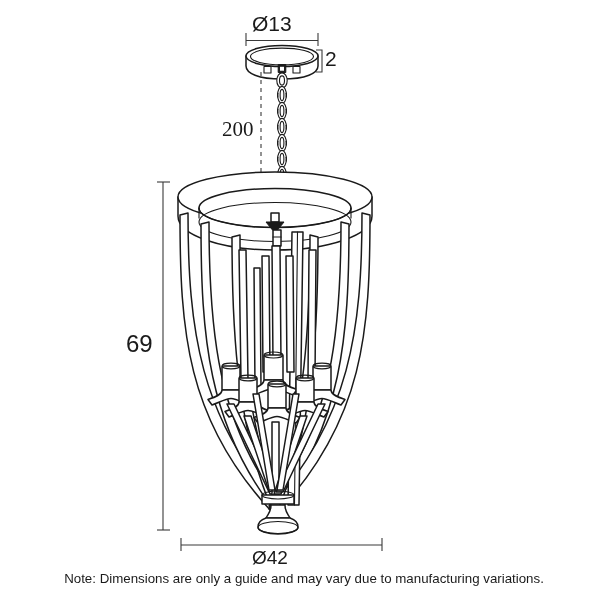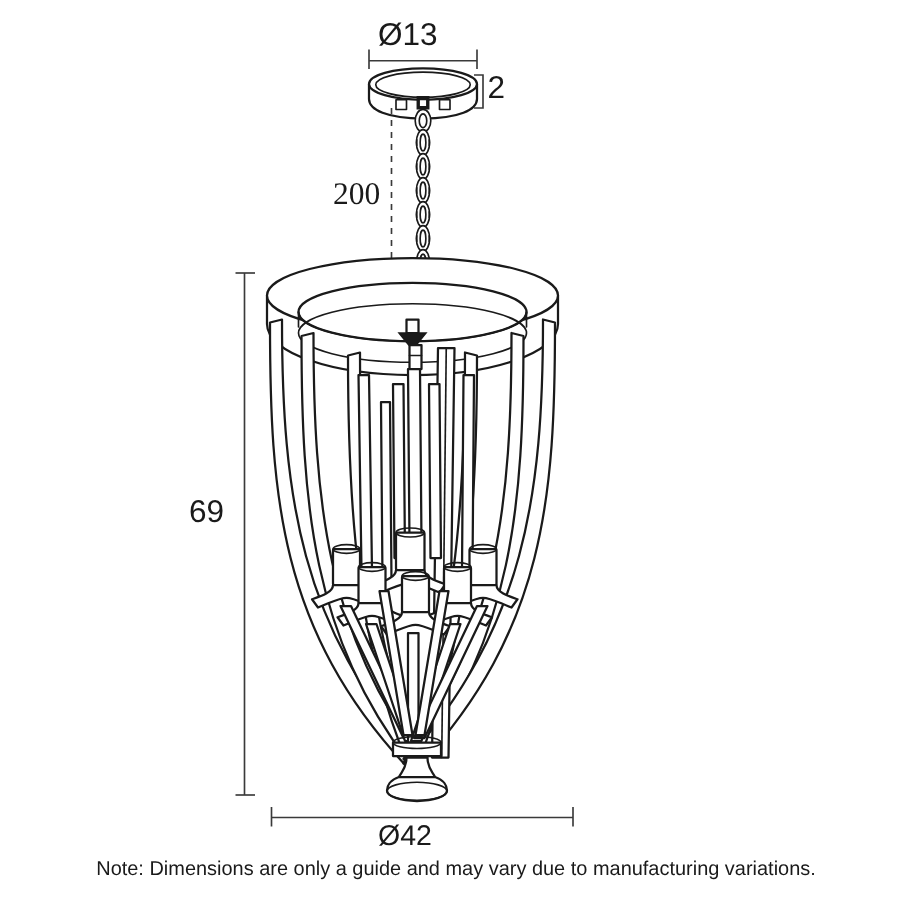--- a/index.html
+++ b/index.html
@@ -46,21 +46,21 @@
   }
   #label-drop {
     left: 222px;
     top: 117px;
     font-size: 21px;
     font-family: Liberation Serif, serif;
   }
   #label-body-height {
     left: 126px;
     top: 330px;
-    font-size: 21px;
+    font-size: 24px;
   }
   #label-dia-bottom {
     left: 252px;
     top: 547px;
     font-size: 19px;
   }
   #note-line {
     position: absolute;
     left: 4px;
     top: 571px;

